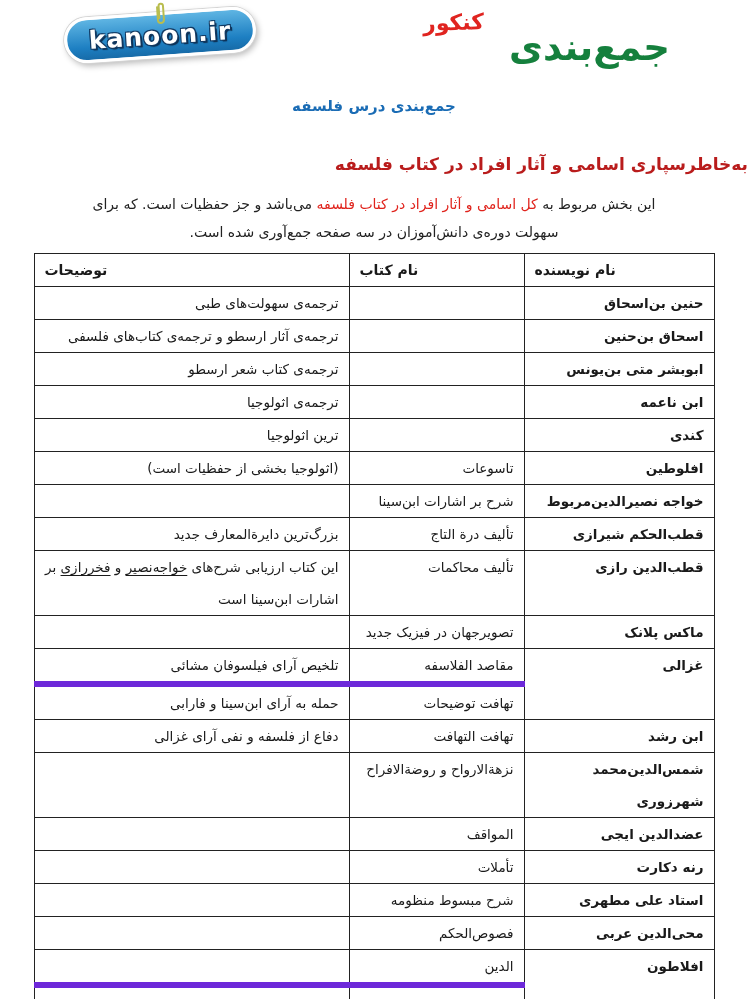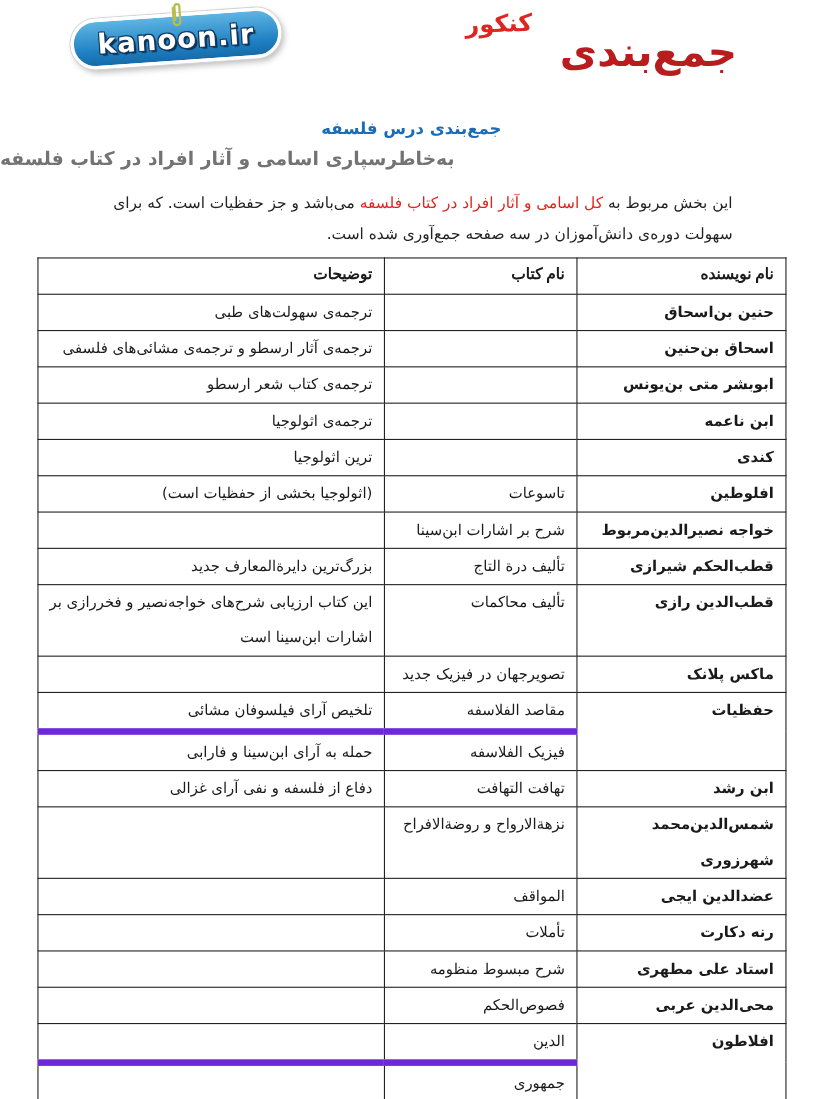--- a/index.html
+++ b/index.html
@@ -27,44 +27,44 @@
   }
   .kanoon-text {
     color: #ffffff; font-weight: bold; font-size: 25px; letter-spacing: 1px;
     text-shadow: 1px 1px 0 #123a63, -1px 1px 0 #123a63, 1px -1px 0 #123a63, -1px -1px 0 #123a63, 2px 2px 1px #0d2c4d;
   }
   .clip { position: absolute; top: -14px; left: 88px; }
 
   .brand { position: absolute; right: 78px; top: 8px; width: 280px; height: 64px; direction: rtl; }
   .brand-main {
     position: absolute; right: 0; top: 18px;
-    color: #b91c1c; font-size: 37px; font-weight: bold;
+    color: #15803d; font-size: 37px; font-weight: bold;
     letter-spacing: -1px;
   }
   .brand-accent {
     position: absolute; right: 186px; top: 2px;
     color: #e02420; font-size: 22px; font-weight: bold;
     transform: rotate(-2deg);
   }
 
   
   .subtitle {
     direction: rtl; text-align: center;
-    margin-top: 30px;
+    margin-top: 19px;
     color: #1a6cb5; font-size: 15px; font-weight: bold;
   }
   .title {
-    direction: rtl; text-align: left;
-    margin-top: 9px;
-    color: #737373; font-size: 17px; font-weight: bold;
+    direction: rtl; text-align: right;
+    margin-top: 39px;
+    color: #b91c1c; font-size: 17px; font-weight: bold;
   }
 
   
   .intro {
-    direction: rtl; text-align: right;
+    direction: rtl; text-align: center;
     width: 584px; margin: 16px auto 0 auto;
     font-size: 14px; line-height: 28px; color: #222222;
   }
   .intro .red { color: #e0231c; }
 
   
   table.data {
     direction: rtl;
     border-collapse: collapse;
     margin: 7px auto 0 auto;
@@ -76,24 +76,24 @@
   table.data col.c-book   { width: 175px; }
   table.data col.c-desc   { width: 315px; }
   table.data th, table.data td {
     border: 1px solid #222222;
     padding: 0 10px;
     height: 32px; line-height: 32px;
     vertical-align: top;
     text-align: right;
     overflow: hidden;
   }
-  table.data th { text-align: right; font-weight: bold; font-size: 14px; font-family: Liberation Serif, serif; }
+  table.data th { text-align: left; font-weight: bold; font-size: 14px; }
   td.author { font-weight: bold; }
   tr.sub td { border-top: 6px solid #6d28d9; }
-  .u { text-underline-offset: 3px; }
+  .u { text-decoration: underline; text-underline-offset: 3px; }
 </style>
 </head>
 <body>
 
 <div class="page">
 
   <div class="hdr">
     <div class="kanoon">
       <svg class="clip" width="14" height="26" viewBox="0 0 14 26">
         <path d="M4 6 L4 19 a3 3 0 0 0 6 0 L10 5 a2.2 2.2 0 0 0 -4.4 0 L5.6 17" fill="none" stroke="#b9bd4e" stroke-width="2" stroke-linecap="round"></path>
@@ -126,21 +126,21 @@
     </thead>
     <tbody>
         <tr>
           <td class="author">حنین بن‌اسحاق</td>
           <td></td>
           <td>ترجمه‌ی سهولت‌های طبی</td>
         </tr>
         <tr>
           <td class="author">اسحاق بن‌حنین</td>
           <td></td>
-          <td>ترجمه‌ی آثار ارسطو و ترجمه‌ی مشائی‌های فلسفی</td>
+          <td>ترجمه‌ی آثار ارسطو و ترجمه‌ی کتاب‌های فلسفی</td>
         </tr>
         <tr>
           <td class="author">ابوبشر متی بن‌یونس</td>
           <td></td>
           <td>ترجمه‌ی کتاب شعر ارسطو</td>
         </tr>
         <tr>
           <td class="author">ابن ناعمه</td>
           <td></td>
           <td>ترجمه‌ی اثولوجیا</td>
@@ -169,26 +169,26 @@
           <td class="author">قطب‌الدین رازی</td>
           <td>تألیف محاکمات</td>
           <td><span>این کتاب ارزیابی شرح‌های </span><span class="u">خواجه‌نصیر</span><span> و </span><span class="u">فخررازی</span><span> بر اشارات ابن‌سینا است</span></td>
         </tr>
         <tr>
           <td class="author">ماکس پلانک</td>
           <td>تصویرجهان در فیزیک جدید</td>
           <td></td>
         </tr>
         <tr>
-          <td class="author" rowspan="2">حفظیات</td>
+          <td class="author" rowspan="2">غزالی</td>
           <td>مقاصد الفلاسفه</td>
           <td>تلخیص آرای فیلسوفان مشائی</td>
         </tr>
         <tr class="sub">
-          <td>فیزیک الفلاسفه</td>
+          <td>تهافت توضیحات</td>
           <td>حمله به آرای ابن‌سینا و فارابی</td>
         </tr>
         <tr>
           <td class="author">ابن رشد</td>
           <td>تهافت التهافت</td>
           <td>دفاع از فلسفه و نفی آرای غزالی</td>
         </tr>
         <tr>
           <td class="author">شمس‌الدین‌محمد شهرزوری</td>
           <td>نزهةالارواح و روضةالافراح</td>

